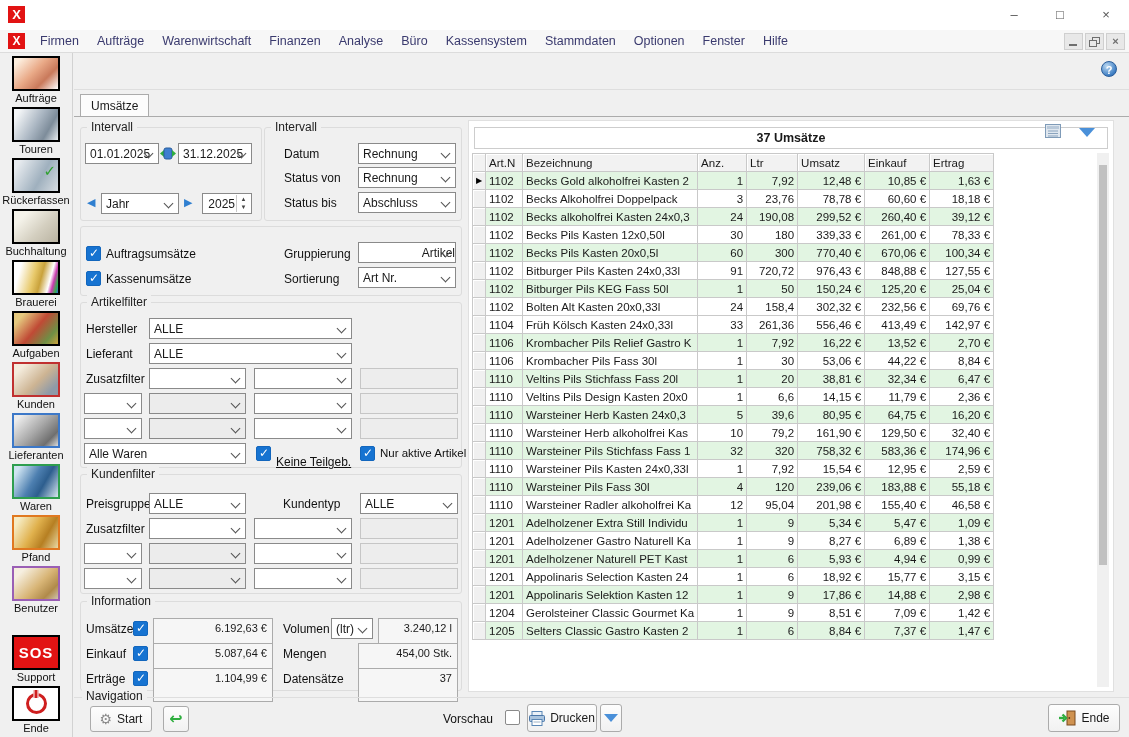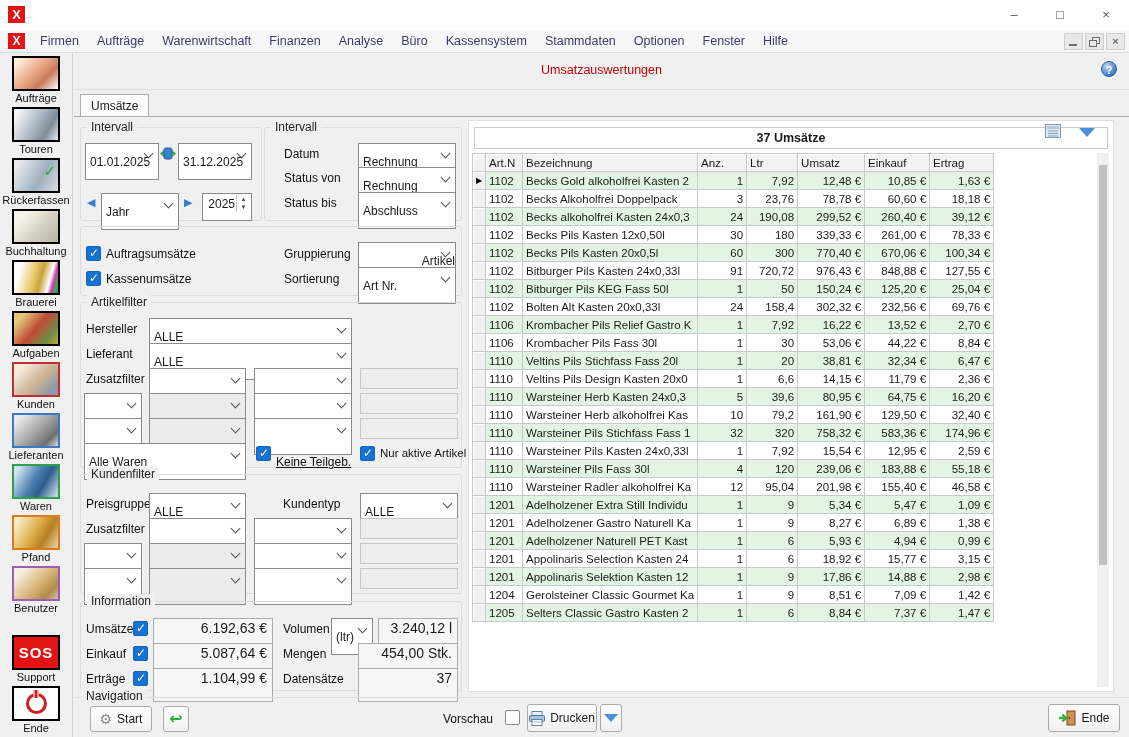--- a/index.html
+++ b/index.html
@@ -55,30 +55,30 @@
             background:radial-gradient(circle at 35% 30%,#bcd9f2,#3f7fc4 70%,#2a5e9c);color:#fff;font-weight:bold;
             font-size:11px;line-height:16px;text-align:center;border:1px solid #2a5e9c;box-sizing:border-box;}
   
   .tabbar{position:absolute;left:74px;top:94px;width:1055px;height:23px;}
   .tab{position:absolute;left:6px;top:0;height:22px;padding:0 10px;background:#fcfcfc;border:1px solid #ababab;border-bottom:none;line-height:22px;font-size:12px;}
   .tabline{position:absolute;left:0;top:22px;width:1055px;height:1px;background:#ababab;}
   
   .gb{position:absolute;border:1px solid #dcdcdc;border-radius:3px;}
   .gt{position:absolute;top:-8px;left:6px;background:#f0f0f0;padding:0 4px;font-size:12px;color:#222;white-space:nowrap;}
   .lbl{position:absolute;font-size:12px;color:#111;white-space:nowrap;}
-  .combo{position:absolute;background:#fff;border:1px solid #8a8a8a;height:37px;box-sizing:border-box;display:flex;align-items:center;font-size:12px;padding-left:4px;white-space:nowrap;overflow:hidden;}
+  .combo{position:absolute;background:#fff;border:1px solid #8a8a8a;height:21px;box-sizing:border-box;display:flex;align-items:center;font-size:12px;padding-left:4px;white-space:nowrap;overflow:hidden;}
   .combo .chev{position:absolute;right:6px;top:7px;width:6px;height:6px;border-right:1.5px solid #535353;border-bottom:1.5px solid #535353;transform:rotate(45deg);margin-top:-1px;}
   .dfield{position:absolute;background:#ededed;border:1px solid #c6c6c6;height:21px;box-sizing:border-box;}
-  .rofield{position:absolute;background:#f6f6f6;border:1px solid #ababab;height:34px;box-sizing:border-box;font-size:14px;line-height:19px;text-align:right;padding-right:5px;white-space:nowrap;}
+  .rofield{position:absolute;background:#f6f6f6;border:1px solid #ababab;height:34px;box-sizing:border-box;font-size:11px;line-height:19px;text-align:right;padding-right:5px;white-space:nowrap;}
   .cb{position:absolute;width:15px;height:15px;box-sizing:border-box;border-radius:2px;background:#1673d1;border:1px solid #1266bd;}
   .cb:after{content:"\2713";position:absolute;left:2px;top:-1px;color:#fff;font-size:12px;font-weight:bold;}
   .cb.un{background:#fff;border:1px solid #8a8a8a;}
   .cb.un:after{content:"";}
   .tri{position:absolute;font-size:11px;color:#2f7fd0;}
-  .spin{position:absolute;background:#fff;border:1px solid #8a8a8a;height:28px;box-sizing:border-box;font-size:12px;}
+  .spin{position:absolute;background:#fff;border:1px solid #8a8a8a;height:21px;box-sizing:border-box;font-size:12px;}
   .spin .val{position:absolute;right:16px;top:3px;}
   .spin .arrows{position:absolute;right:1px;top:1px;width:13px;height:17px;border-left:1px solid #c9c9c9;font-size:6px;color:#444;text-align:center;line-height:8px;}
   .rangeico{position:absolute;width:16px;height:13px;}
   
   .panel{position:absolute;left:468px;top:120px;width:646px;height:572px;background:#fff;border:1px solid #e0e0e0;box-sizing:border-box;}
   .ptitle{position:absolute;left:5px;top:6px;width:634px;height:22px;background:#fff;border:1px solid #cdcdcd;box-sizing:border-box;text-align:center;font-weight:bold;font-size:12.5px;line-height:20px;}
   .gridicon{position:absolute;right:52px;top:3px;width:16px;height:14px;}
   .ddtri{position:absolute;right:18px;top:7px;width:0;height:0;border-left:8px solid transparent;border-right:8px solid transparent;border-top:9px solid #4a90d9;}
   table.grid{position:absolute;left:3px;top:32px;border-collapse:collapse;table-layout:fixed;font-size:11.5px;}
   table.grid th,table.grid td{border:1px solid #c9c9c9;padding:0 3px;white-space:nowrap;overflow:hidden;height:18px;box-sizing:border-box;font-weight:normal;}
@@ -212,21 +212,20 @@
   </div>
   <div class="side-item">
     <div class="power-frame">
         <div class="power"></div>
       </div>
     <div class="side-label">Ende</div>
   </div>
 </div>
 
 <div class="pagehead">
-  <div class="pagetitle">Umsatzauswertungen</div>
   <div class="helpicon">?</div>
 </div>
 
 <div class="tabbar">
   <div class="tab">Umsätze</div>
   <div class="tabline"></div>
 </div>
 
 <div class="gb" style="left:80px;top:127px;width:180px;height:92px;">
   <div class="gt">Intervall</div>
@@ -514,20 +513,30 @@
         <tr class="even">
           <td class="sel"></td>
           <td>1102</td>
           <td>Bolten Alt Kasten 20x0,33l</td>
           <td class="num">24</td>
           <td class="num">158,4</td>
           <td class="num">302,32 €</td>
           <td class="num">232,56 €</td>
           <td class="num">69,76 €</td>
         </tr>
+        <tr class="even">
+          <td class="sel"></td>
+          <td>1104</td>
+          <td>Früh Kölsch Kasten 24x0,33l</td>
+          <td class="num">33</td>
+          <td class="num">261,36</td>
+          <td class="num">556,46 €</td>
+          <td class="num">413,49 €</td>
+          <td class="num">142,97 €</td>
+        </tr>
         <tr class="odd">
           <td class="sel"></td>
           <td>1106</td>
           <td>Krombacher Pils Relief Gastro K</td>
           <td class="num">1</td>
           <td class="num">7,92</td>
           <td class="num">16,22 €</td>
           <td class="num">13,52 €</td>
           <td class="num">2,70 €</td>
         </tr>

